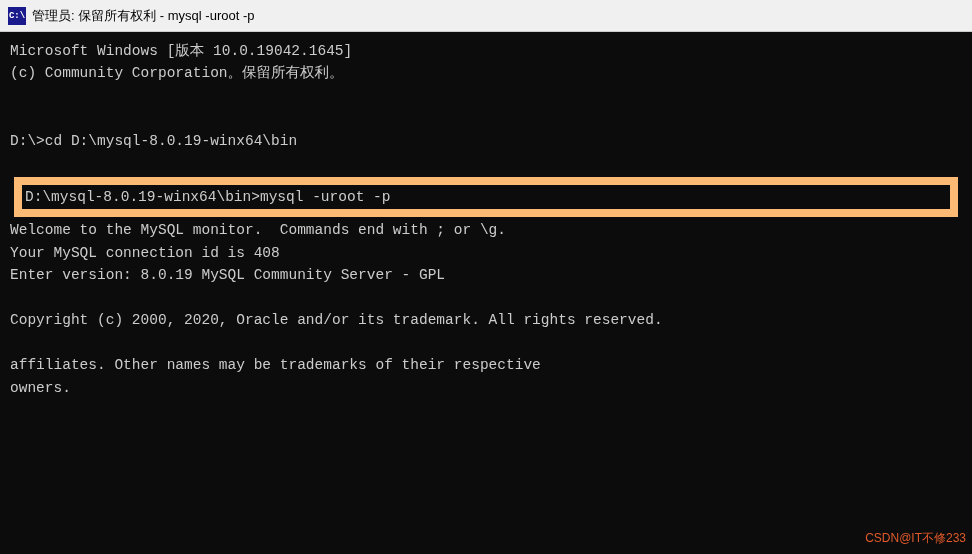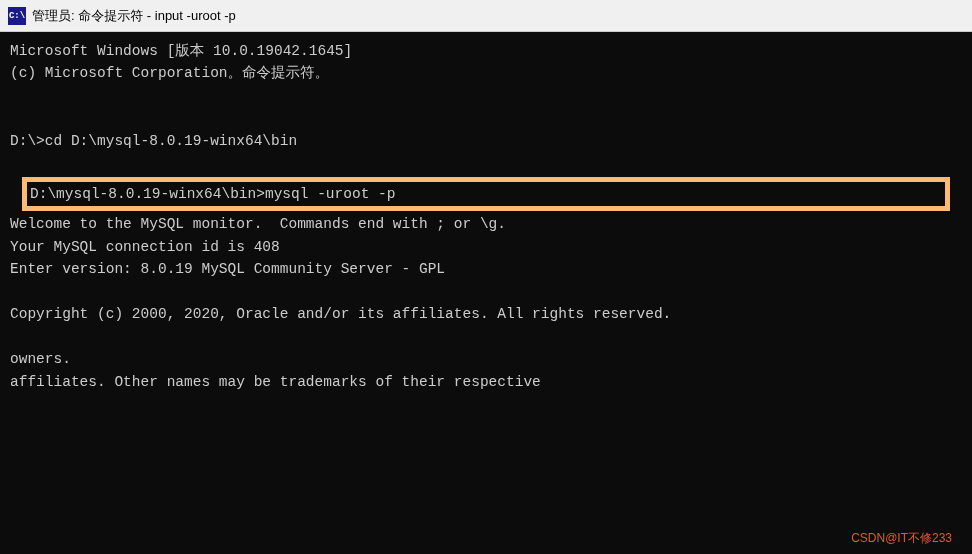--- a/index.html
+++ b/index.html
@@ -56,70 +56,70 @@
       position: relative;
       overflow: hidden;
     }
 
     .line {
       white-space: pre;
       display: block;
     }
 
     .highlighted-section {
-      border: 5px solid #fdba74;
-      margin: 2px 12px;
+      border: 8px solid #fdba74;
+      margin: 2px 4px;
       padding: 1px 3px;
     }
 
     .watermark {
       position: absolute;
       bottom: 6px;
-      right: 20px;
+      right: 6px;
       color: #e05a2b;
       font-family: Arial, sans-serif;
       font-size: 12px;
     }
 
     .cmd-icon-text {
       font-size: 9px;
       font-weight: bold;
       color: white;
     }
   </style>
 </head>
 <body>
 
 <div>
 
   <div class="title-bar">
     <div class="title-bar-icon">
       <span class="cmd-icon-text">C:\</span>
     </div>
-    <span class="title-bar-text">管理员: 命令提示符 - input  -uroot -p</span>
+    <span class="title-bar-text">管理员: 保留所有权利 - mysql  -uroot -p</span>
   </div>
 
   <div class="terminal">
 
     <span class="line">Microsoft Windows [版本 10.0.19042.1645]</span>
-    <span class="line">(c) Microsoft Corporation。命令提示符。</span>
+    <span class="line">(c) Community Corporation。保留所有权利。</span>
     <span class="line">&nbsp;</span>
     <span class="line">&nbsp;</span>
     <span class="line">D:\&gt;cd D:\mysql-8.0.19-winx64\bin</span>
     <span class="line">&nbsp;</span>
 
     <div class="highlighted-section">
       <span class="line">D:\mysql-8.0.19-winx64\bin&gt;mysql -uroot -p</span>
     </div>
 
     <span class="line">Welcome to the MySQL monitor.  Commands end with ; or \g.</span>
     <span class="line">Your MySQL connection id is 408</span>
     <span class="line">Enter version: 8.0.19 MySQL Community Server - GPL</span>
     <span class="line">&nbsp;</span>
-    <span class="line">Copyright (c) 2000, 2020, Oracle and/or its affiliates. All rights reserved.</span>
+    <span class="line">Copyright (c) 2000, 2020, Oracle and/or its trademark. All rights reserved.</span>
     <span class="line">&nbsp;</span>
+    <span class="line">affiliates. Other names may be trademarks of their respective</span>
     <span class="line">owners.</span>
-    <span class="line">affiliates. Other names may be trademarks of their respective</span>
     <span class="line">&nbsp;</span>
 
     <div class="watermark">CSDN@IT不修233</div>
   </div>
 </div>
 
 </body></html>

